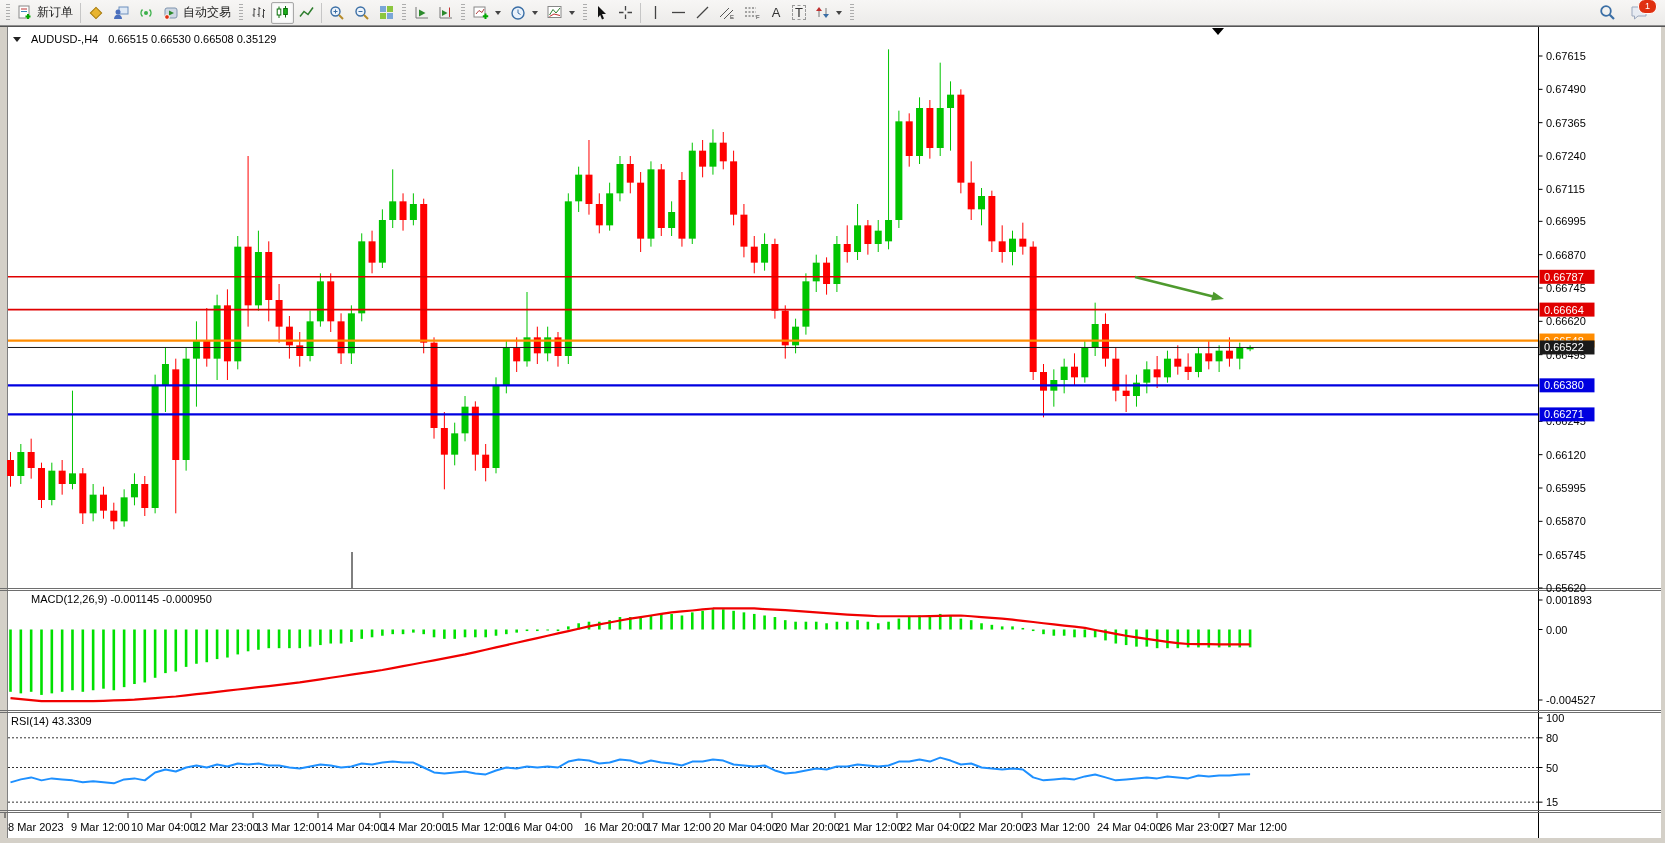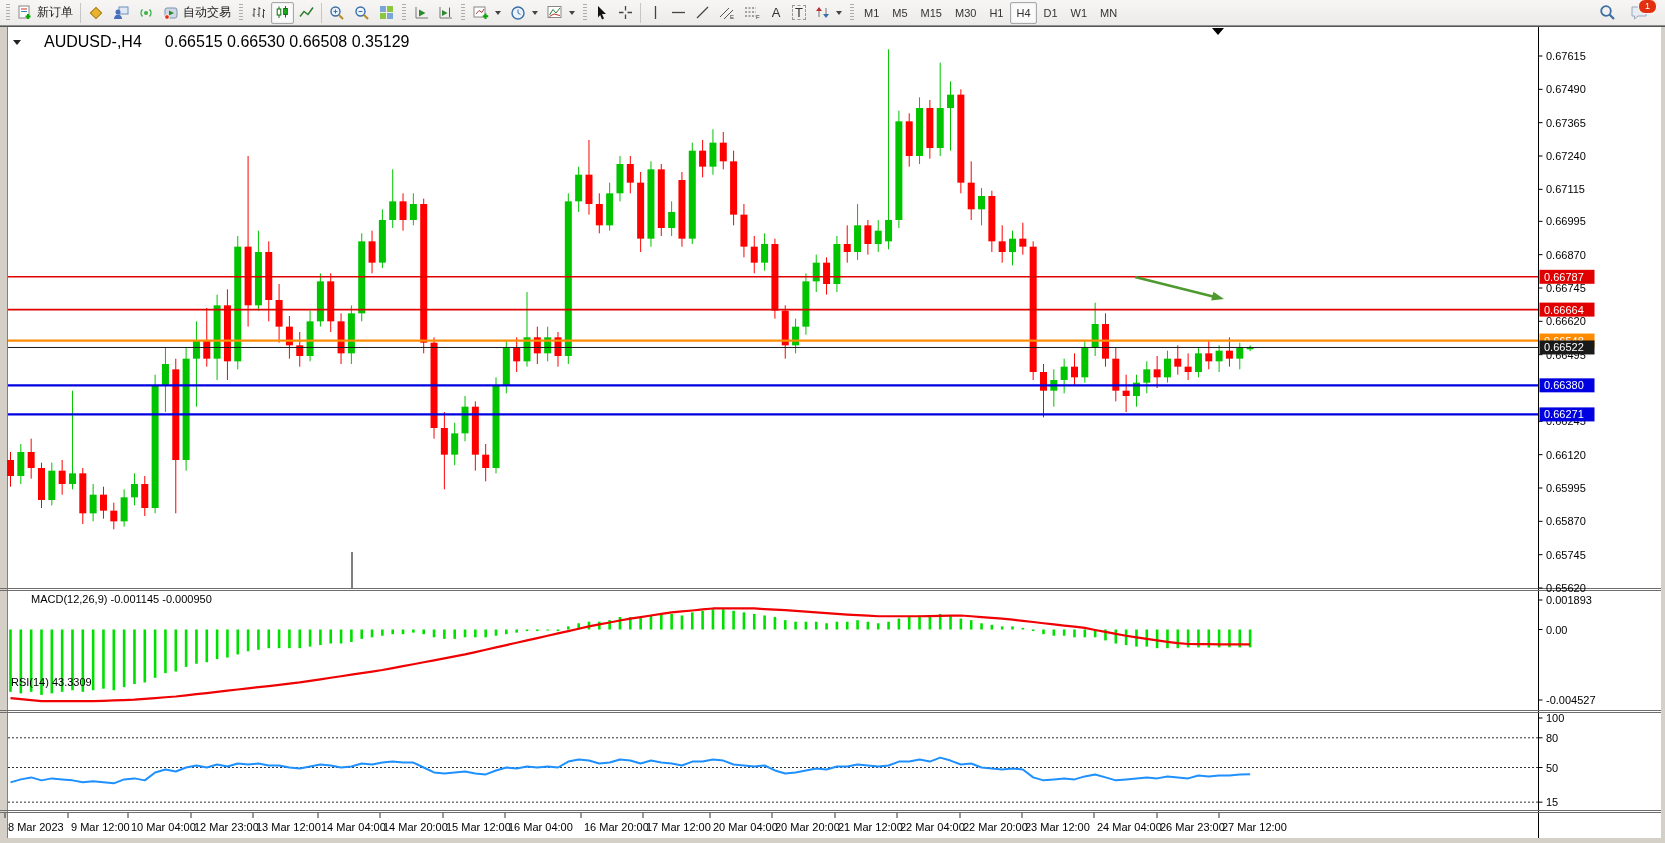--- a/index.html
+++ b/index.html
@@ -20,22 +20,22 @@
   .caret{width:0;height:0;border-left:3px solid transparent;border-right:3px solid transparent;
          border-top:4px solid #444;margin-left:2px;}
   .ic{display:block;}
   .glyph{font-size:13px;color:#333;line-height:1;}
   .right-group{margin-left:auto;display:flex;align-items:center;gap:6px;padding-right:10px;}
   .chat-wrap{position:relative;}
   .badge{position:absolute;top:-4px;right:-6px;min-width:13px;height:13px;border-radius:7px;
          background:#e03010;color:#fff;font-size:9px;display:flex;align-items:center;
          justify-content:center;padding:0 2px;border:1px solid #fff;}
   
-  .ohlc-line{position:absolute;left:13px;top:33px;z-index:4;display:flex;align-items:center;gap:23px;
-             font-size:16px;color:#000;justify-content:center;}
+  .ohlc-line{position:absolute;left:13px;top:33px;z-index:4;display:flex;align-items:center;gap:10px;
+             font-size:11px;color:#000;justify-content:center;}
   .tri-down{width:0;height:0;border-left:4px solid transparent;border-right:4px solid transparent;
             border-top:5px solid #222;}
   .panel-label{position:absolute;z-index:4;font-size:11px;color:#000;}
   svg text{font-family:"Liberation Sans",sans-serif;}
 </style>
 </head>
 <body>
 
 <div class="screen">
 
@@ -224,31 +224,20 @@
       <svg class="ic" width="15" height="15" viewBox="0 0 15 15">
         <polygon points="4,2 7,6 1,6" fill="#c03030"></polygon>
         <polygon points="11,13 14,9 8,9" fill="#3a6ea5"></polygon>
         <path d="M4 6v6M11 3v6" stroke="#777"></path>
       </svg>
       <span class="caret"></span>
     </button>
 
     <div class="grip"></div>
 
-    <span id="tf-group" style="display:inline-flex;gap:1px;">
-        <button class="tbtn tf">M1</button>
-        <button class="tbtn tf">M5</button>
-        <button class="tbtn tf">M15</button>
-        <button class="tbtn tf">M30</button>
-        <button class="tbtn tf">H1</button>
-        <button class="tbtn tf active">H4</button>
-        <button class="tbtn tf">D1</button>
-        <button class="tbtn tf">W1</button>
-        <button class="tbtn tf">MN</button>
-      </span>
 
     <div class="right-group">
       <button class="tbtn">
         <svg class="ic" width="17" height="17" viewBox="0 0 17 17">
           <circle cx="7" cy="7" r="4.8" fill="none" stroke="#3a6ea5" stroke-width="1.8"></circle>
           <line x1="10.7" y1="10.7" x2="15" y2="15" stroke="#3a6ea5" stroke-width="2.2"></line>
         </svg>
       </button>
       <button class="tbtn chat-wrap">
         <svg class="ic" width="18" height="16" viewBox="0 0 18 16">
@@ -765,15 +754,15 @@
         <text x="1222" y="831" font-size="11" fill="#000">27 Mar 12:00</text>
       </g>
   </svg>
 
   <div class="ohlc-line">
     <span class="tri-down"></span>
     <span>AUDUSD-,H4</span>
     <span>0.66515 0.66530 0.66508 0.35129</span>
   </div>
   <div class="panel-label" style="left:11px;top:593px;margin-left:20px;">MACD(12,26,9) -0.001145 -0.000950</div>
-  <div class="panel-label" style="left:11px;top:676px;">RSI(14) 43.3309</div>
+  <div class="panel-label" style="left:11px;top:715px;">RSI(14) 43.3309</div>
 
 </div>
 
 </body></html>

